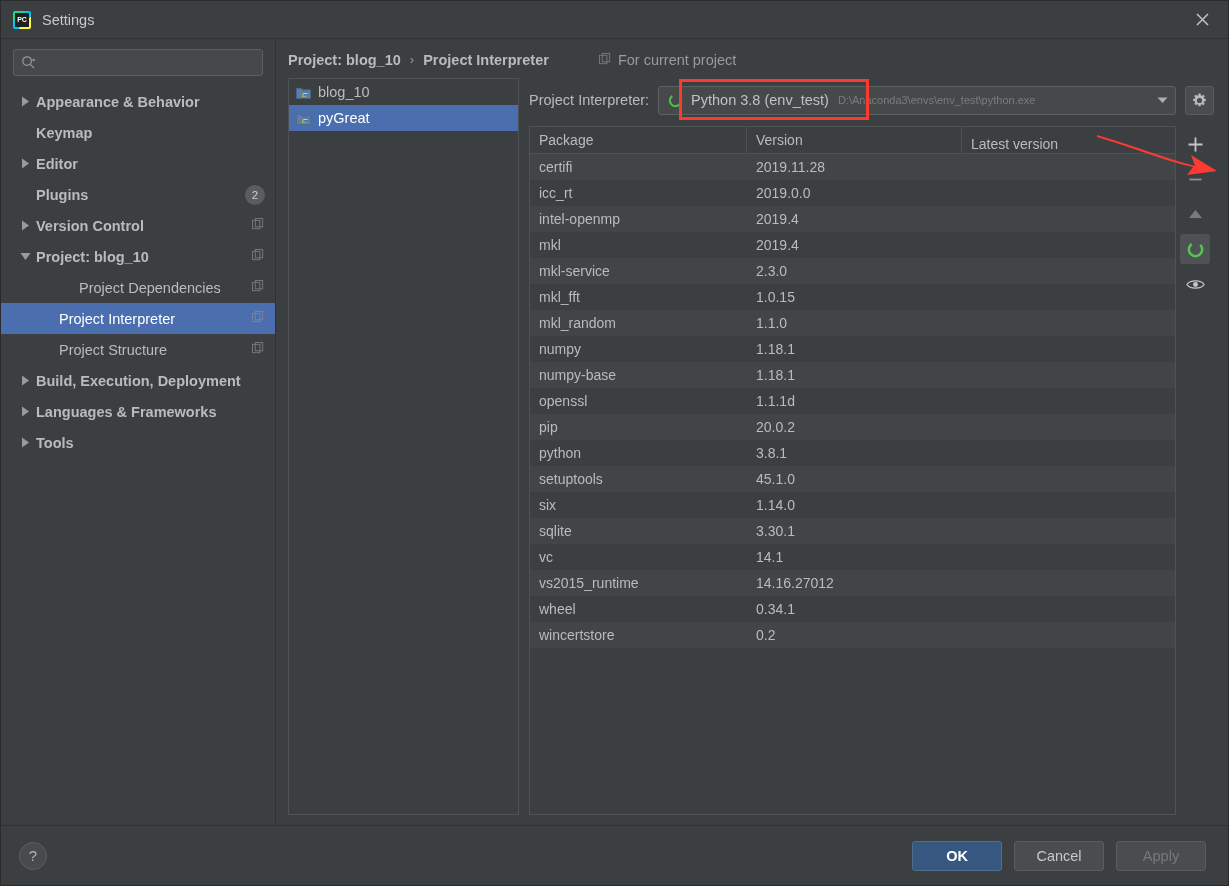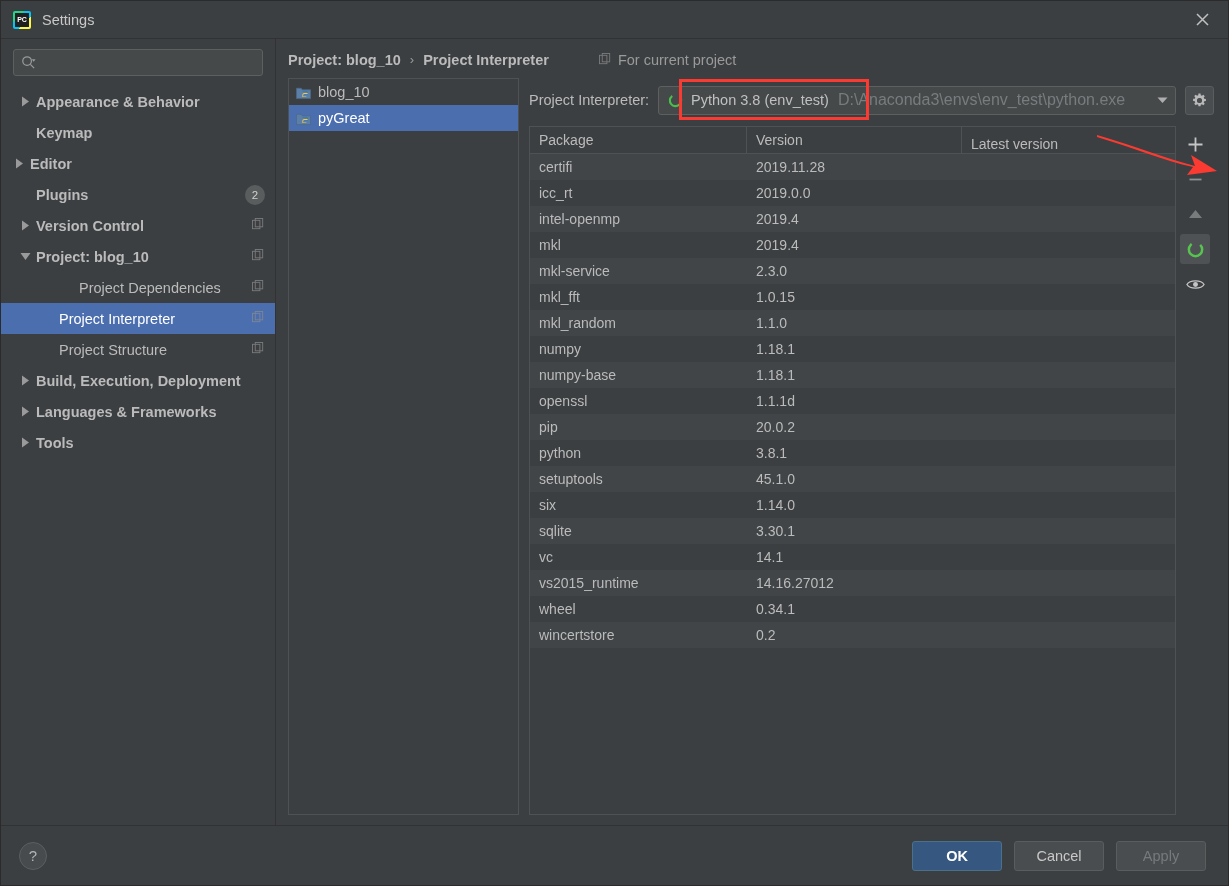--- a/index.html
+++ b/index.html
@@ -251,21 +251,21 @@
     padding: 0 0 0 9px;
     cursor: pointer;
   }
   #interp-name {
     font-size: 14.5px;
     color: #c0c0c0;
     white-space: nowrap;
     margin-left: 8px;
   }
   #interp-path {
-    font-size: 16px;
+    font-size: 11px;
     color: #787c7e;
     white-space: nowrap;
     overflow: hidden;
     text-overflow: ellipsis;
     margin-left: 9px;
     flex: 1 1 auto;
     min-width: 0;
   }
   #combo-arrow {
     flex: 0 0 auto;
@@ -446,21 +446,21 @@
               <svg width="9" height="11" viewBox="0 0 9 11">
                 <path d="M1 0.5 L8 5.5 L1 10.5 Z" fill="#9a9a9a"></path>
               </svg>
             </span>
             <span class="tree-label">Appearance &amp; Behavior</span>
           </div>
           <div class="tree-row bold" style="padding-left: 18px; justify-content: center;">
             <span class="tree-arrow"></span>
             <span class="tree-label">Keymap</span>
           </div>
-          <div class="tree-row bold" style="padding-left: 12px; justify-content: flex-end;">
+          <div class="tree-row bold" style="padding-left: 18px; justify-content: flex-end;">
             <span class="tree-arrow">
               <svg width="9" height="11" viewBox="0 0 9 11">
                 <path d="M1 0.5 L8 5.5 L1 10.5 Z" fill="#9a9a9a"></path>
               </svg>
             </span>
             <span class="tree-label">Editor</span>
           </div>
           <div class="tree-row bold" style="padding-left: 18px;">
             <span class="tree-arrow"></span>
             <span class="tree-label">Plugins</span>

